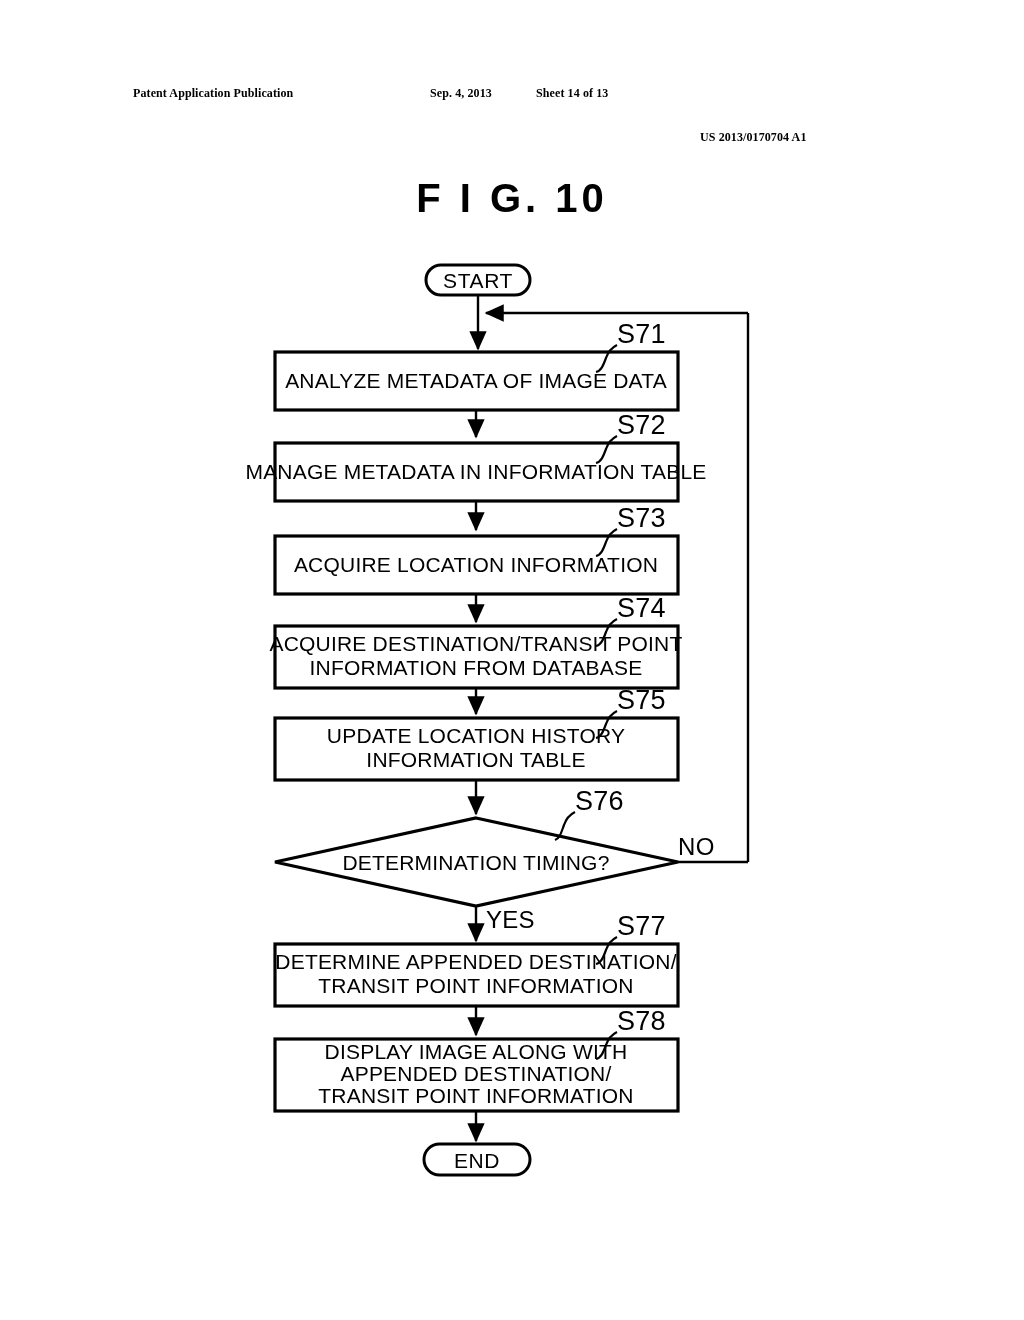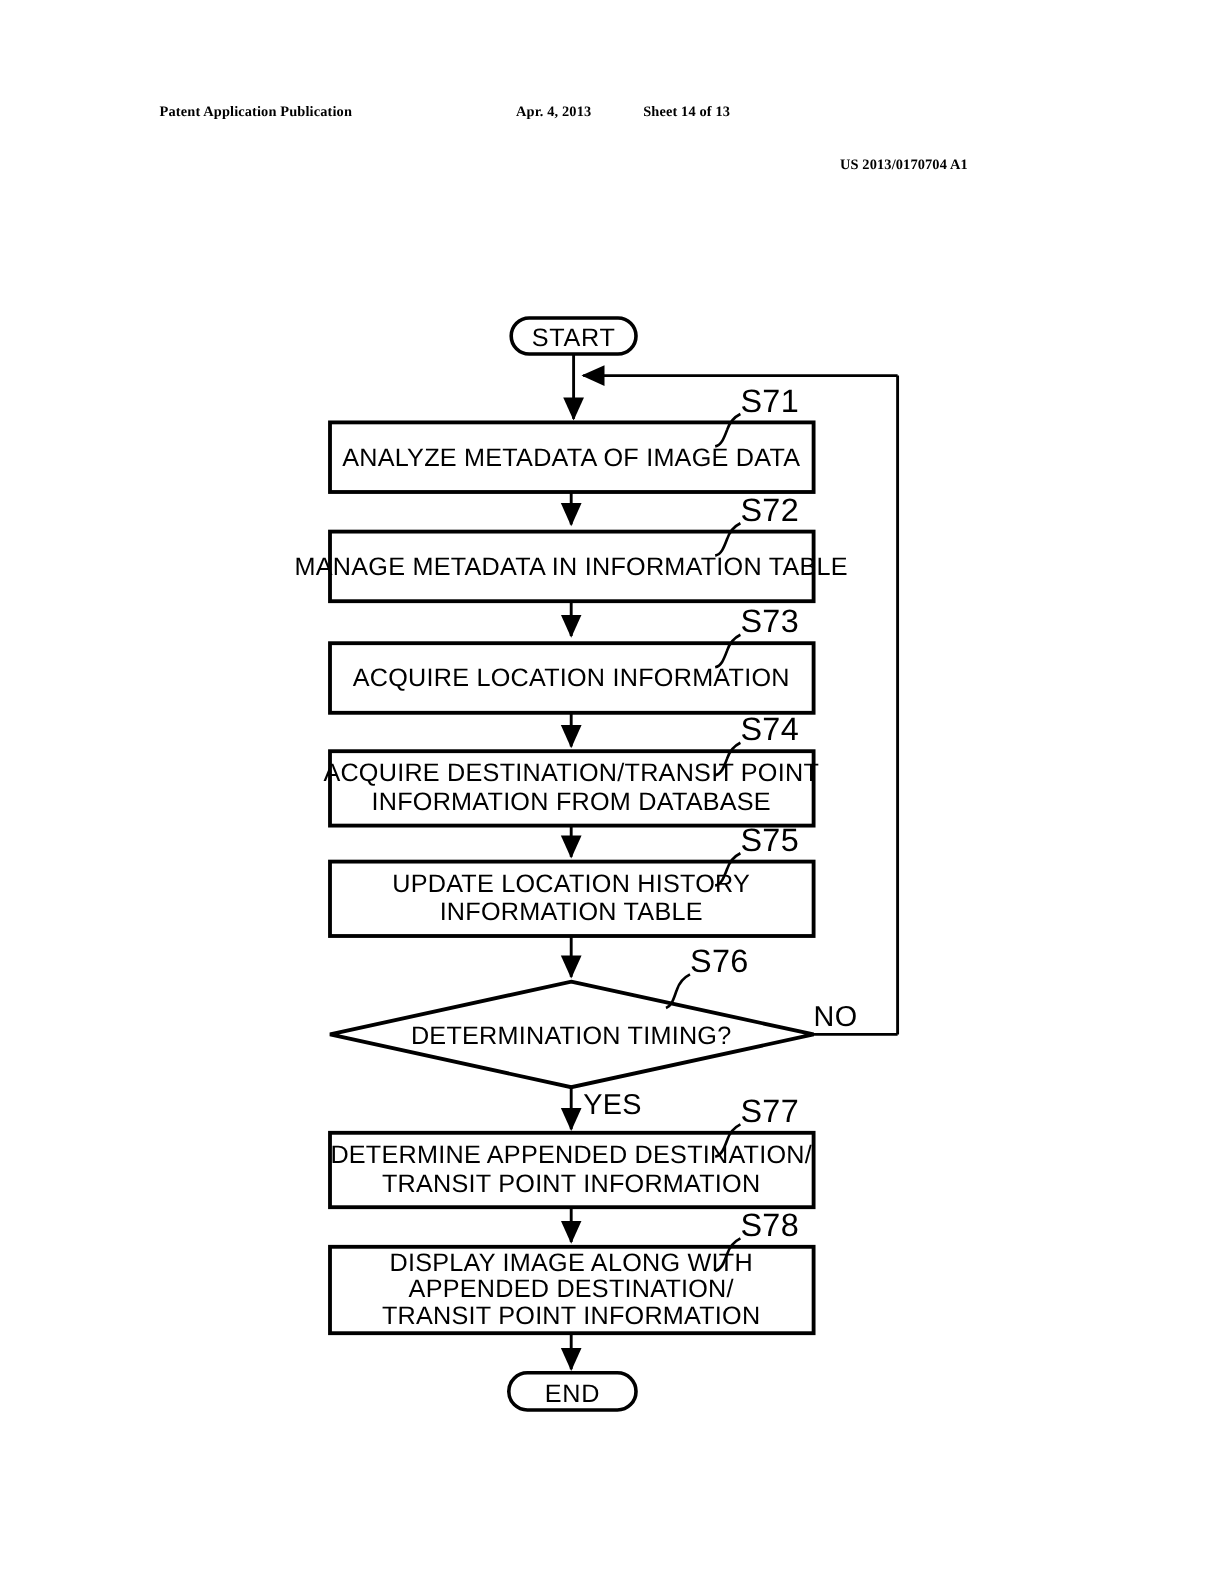--- a/index.html
+++ b/index.html
@@ -123,25 +123,26 @@
     letter-spacing: 0.3px;
   }
 </style>
 </head>
 <body>
 
 <div class="page">
 
   <div class="header">
     <span class="h-pub">Patent Application Publication</span>
-    <span class="h-date">Apr. 4, 2013</span>
+    <span class="h-date">Sep. 4, 2013</span>
     <span class="h-sheet">Sheet 14 of 13</span>
     <span class="h-num">US 2013/0170704 A1</span>
   </div>
 
+  <div class="fig-title">F I G.  10</div>
 
   <div class="flow-wrap">
     <svg class="flow" viewBox="0 0 1024 1320" xmlns="http://www.w3.org/2000/svg">
       <defs>
         <marker id="arrowhead" markerWidth="9" markerHeight="9" refX="7.4" refY="3.6" orient="auto" markerUnits="strokeWidth">
           <path d="M0,0 L8,3.6 L0,7.2 z" fill="#000000"></path>
         </marker>
       </defs>
 
       <g>

